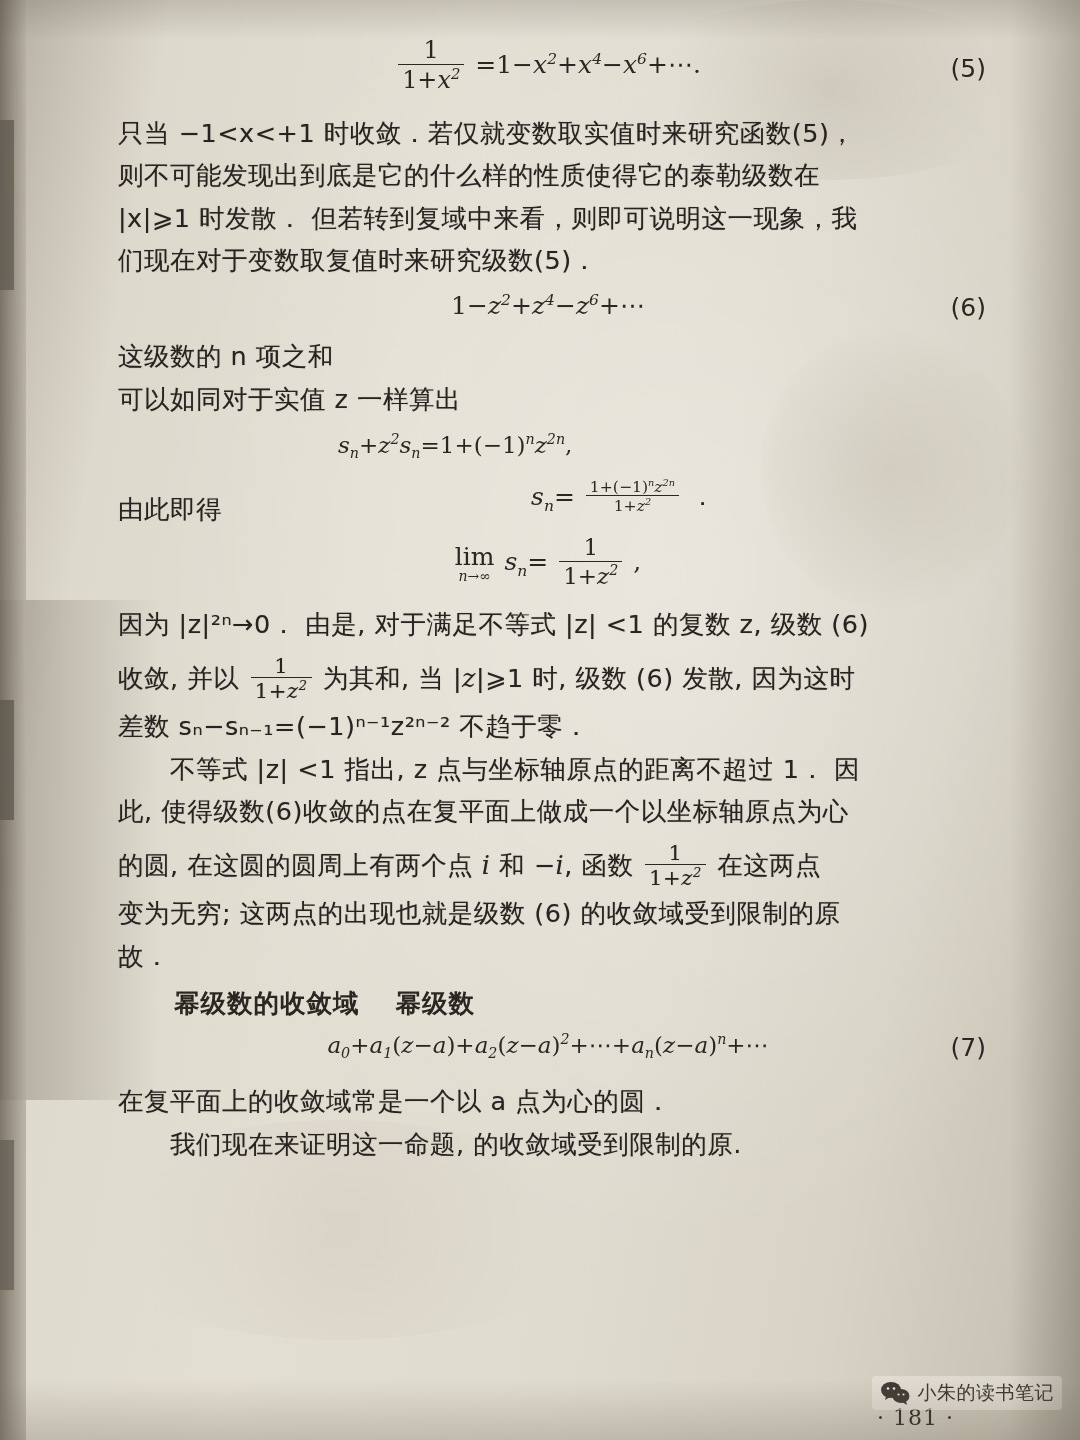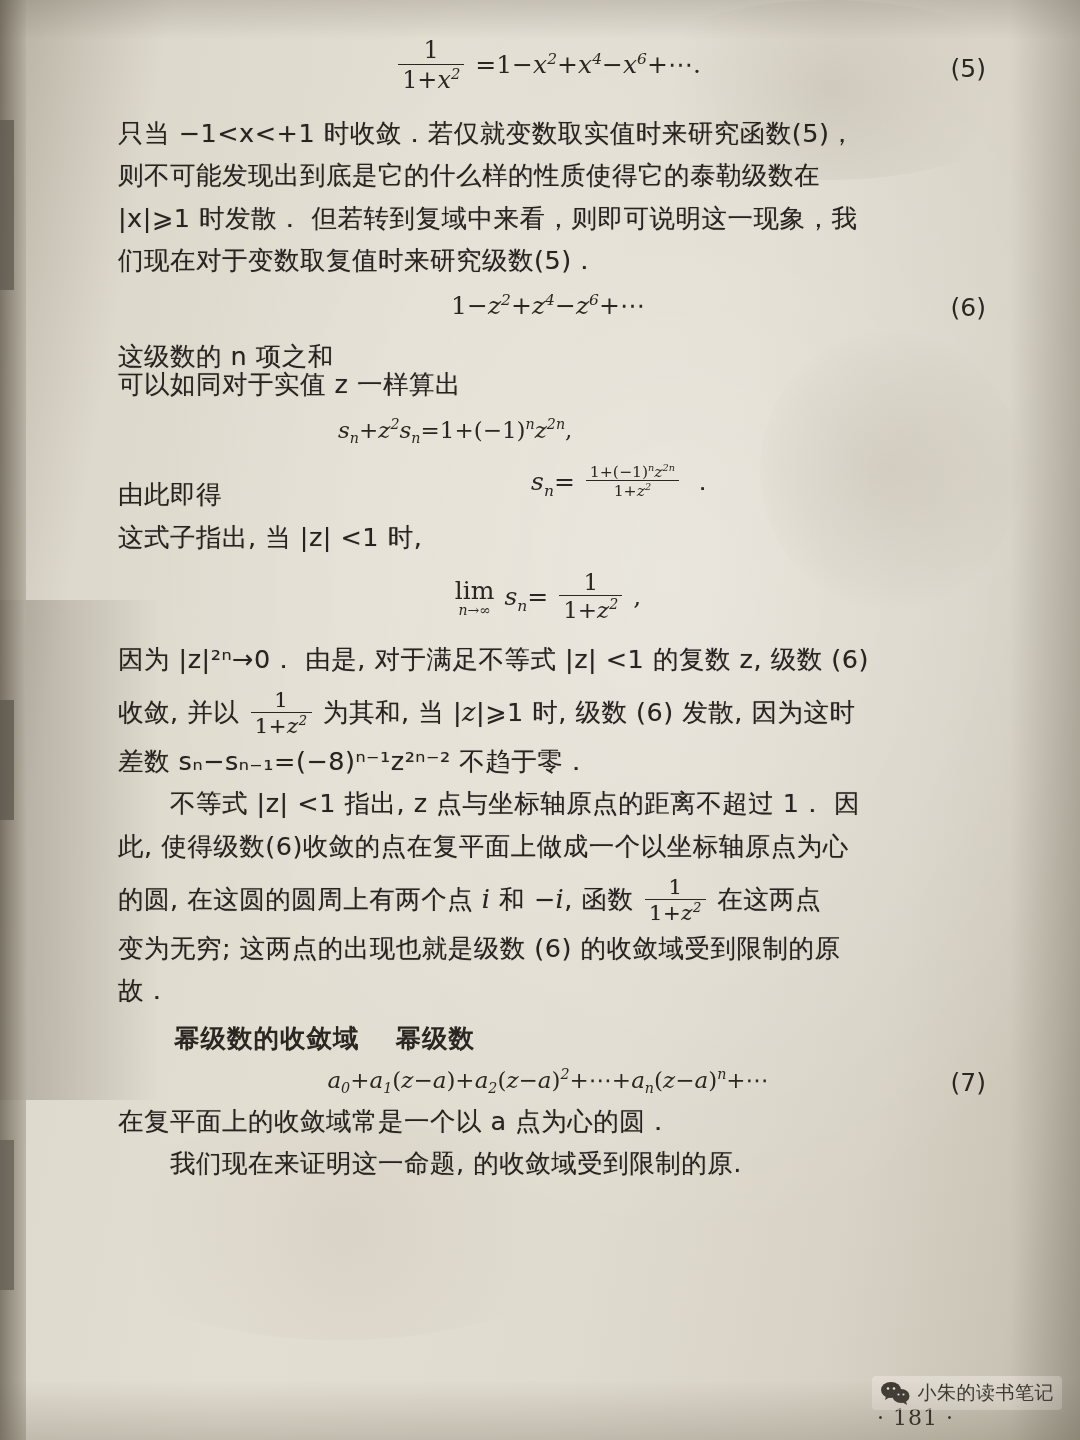--- a/index.html
+++ b/index.html
@@ -212,38 +212,37 @@
 
     
     <div class="display" style="margin-top:6px;">
       <span class="mn">1−</span><span class="mi">z</span><sup>2</sup><span class="mn">+</span><span class="mi">z</span><sup>4</sup><span class="mn">−</span><span class="mi">z</span><sup>6</sup><span class="mn">+⋯</span>
       <span class="eqnum" style="top:2px;">(6)</span>
     </div>
 
     <div class="line" style="margin-top:24px;">这级数的 n 项之和</div>
 
 
-    <div class="line" style="margin-top:3px;">可以如同对于实值 z 一样算出</div>
+    <div class="line" style="margin-top:18px;">可以如同对于实值 z 一样算出</div>
 
     <div class="display small" style="margin-top:18px; text-align:left; padding-left:220px;">
       <span class="mi">s</span><sub>n</sub><span class="mn">+</span><span class="mi">z</span><sup>2</sup><span class="mi">s</span><sub>n</sub><span class="mn">=1+(−1)</span><sup>n</sup><span class="mi">z</span><sup>2n</sup><span class="mn">,</span>
     </div>
 
     <div class="line" style="margin-top:26px; display:inline-block;">由此即得</div>
 
     <div class="display" style="margin-top:-44px; padding-left:150px;">
       <span class="mi">s</span><sub>n</sub><span class="mn">=</span>
       <span class="frac" style="font-size:17px;">
         <span class="num"><span class="mn">1+(−1)</span><sup>n</sup><span class="mi">z</span><sup>2n</sup></span>
         <span class="den"><span class="mn">1+</span><span class="mi">z</span><sup>2</sup></span>
       </span>
       <span class="mn">．</span>
     </div>
 
-    <div class="line" style="margin-top:24px;">这式子指出, 当 |z| &lt;1 时,</div>
 
     <div class="display" style="margin-top:20px;">
       <span class="lim"><span class="top mn">lim</span><span class="bot"><span class="mi">n</span>→∞</span></span>
       <span class="mi">s</span><sub>n</sub><span class="mn">=</span>
       <span class="frac" style="font-size:25px;">
         <span class="num"><span class="mn">1</span></span>
         <span class="den"><span class="mn">1+</span><span class="mi">z</span><sup>2</sup></span>
       </span>
       <span class="mn">,</span>
     </div>
@@ -252,21 +251,21 @@
     <div style="margin-top:22px;">
       <div class="line para-line">因为 |z|²ⁿ→0． 由是, 对于满足不等式 |z| &lt;1 的复数 z, 级数 (6)</div>
       <div class="line" style="margin-bottom:10px;">
         收敛, 并以
         <span class="frac" style="font-size:23px;">
           <span class="num"><span class="mn">1</span></span>
           <span class="den"><span class="mn">1+</span><span class="mi">z</span><sup>2</sup></span>
         </span>
         为其和, 当 |<span class="mi">z</span>|⩾1 时, 级数 (6) 发散, 因为这时
       </div>
-      <div class="line para-line">差数 sₙ−sₙ₋₁=(−8)ⁿ⁻¹z²ⁿ⁻² 不趋于零．</div>
+      <div class="line para-line">差数 sₙ−sₙ₋₁=(−1)ⁿ⁻¹z²ⁿ⁻² 不趋于零．</div>
     </div>
 
     
     <div style="margin-top:10px;">
       <div class="line para-line indent">不等式 |z| &lt;1 指出, z 点与坐标轴原点的距离不超过 1． 因</div>
       <div class="line para-line">此, 使得级数(6)收敛的点在复平面上做成一个以坐标轴原点为心</div>
       <div class="line" style="margin-bottom:10px;">
         的圆, 在这圆的圆周上有两个点 <span class="mi">i</span> 和 −<span class="mi">i</span>, 函数
         <span class="frac" style="font-size:23px;">
           <span class="num"><span class="mn">1</span></span>
@@ -282,21 +281,21 @@
     <div class="heading-line" style="margin-top:4px;">
       <span>幂级数的收敛域</span><span class="sp"></span><span>幂级数</span>
     </div>
 
     
     <div class="display small" style="margin-top:10px;">
       <span class="mi">a</span><sub>0</sub><span class="mn">+</span><span class="mi">a</span><sub>1</sub><span class="mn">(</span><span class="mi">z</span><span class="mn">−</span><span class="mi">a</span><span class="mn">)+</span><span class="mi">a</span><sub>2</sub><span class="mn">(</span><span class="mi">z</span><span class="mn">−</span><span class="mi">a</span><span class="mn">)</span><sup>2</sup><span class="mn">+⋯+</span><span class="mi">a</span><sub>n</sub><span class="mn">(</span><span class="mi">z</span><span class="mn">−</span><span class="mi">a</span><span class="mn">)</span><sup>n</sup><span class="mn">+⋯</span>
       <span class="eqnum" style="top:2px;">(7)</span>
     </div>
 
-    <div class="line" style="margin-top:13px;">在复平面上的收敛域常是一个以 a 点为心的圆．</div>
+    <div class="line" style="margin-top:28px;">在复平面上的收敛域常是一个以 a 点为心的圆．</div>
     <div class="line indent" style="margin-top:17px;">我们现在来证明这一命题, 的收敛域受到限制的原.</div>
   </div>
 
   <div class="footer">
     <div class="page-number">· 181 ·</div>
     <div class="wm">
       <span class="wm-icon">
         <svg width="30" height="26" viewBox="0 0 30 26" xmlns="http://www.w3.org/2000/svg">
           <ellipse cx="11" cy="10" rx="10" ry="8" fill="#3f3b34"></ellipse>
           <polygon points="6,16 5,20 10,17" fill="#3f3b34"></polygon>

